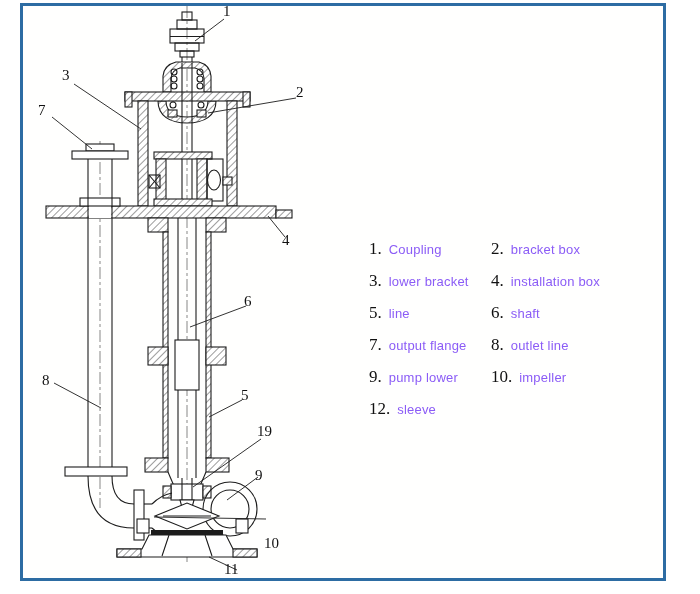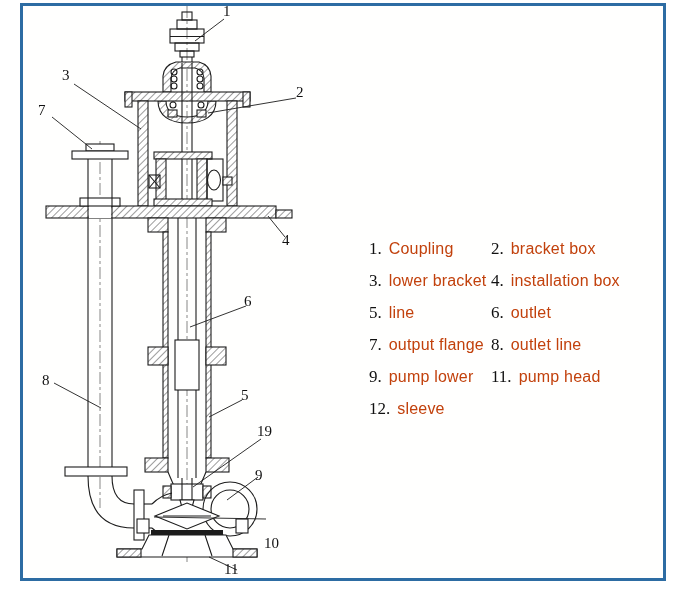--- a/index.html
+++ b/index.html
@@ -15,21 +15,21 @@
   .callout{
     position:absolute;font-family:"Liberation Serif",serif;
     font-size:15px;line-height:1;color:#111;
   }
   .legend{
     position:absolute;left:369px;top:239px;
     display:grid;grid-template-columns:122px auto;
   }
   .legend .item{height:32px;display:flex;align-items:baseline;gap:7px}
   .legend .num{font-family:"Liberation Serif",serif;font-size:17px;color:#111}
-  .legend .lbl{font-size:16px;color:#c2410c;letter-spacing:.2px}
+  .legend .lbl{font-size:13px;color:#8b5cf6;letter-spacing:.2px}
 </style>
 </head>
 <body>
 
 <div class="frame"></div>
 
 <svg class="diagram" viewBox="0 0 700 594">
   <defs>
     <pattern id="hch" patternUnits="userSpaceOnUse" width="5" height="5" patternTransform="rotate(45)">
       <rect width="5" height="5" fill="#ffffff"></rect>
@@ -213,35 +213,35 @@
   <div class="item">
       <span class="num">4.</span>
       <span class="lbl">installation box</span>
     </div>
   <div class="item">
       <span class="num">5.</span>
       <span class="lbl">line</span>
     </div>
   <div class="item">
       <span class="num">6.</span>
-      <span class="lbl">outlet</span>
+      <span class="lbl">shaft</span>
     </div>
   <div class="item">
       <span class="num">7.</span>
       <span class="lbl">output flange</span>
     </div>
   <div class="item">
       <span class="num">8.</span>
       <span class="lbl">outlet line</span>
     </div>
   <div class="item">
       <span class="num">9.</span>
       <span class="lbl">pump lower</span>
     </div>
   <div class="item">
-      <span class="num">11.</span>
-      <span class="lbl">pump head</span>
+      <span class="num">10.</span>
+      <span class="lbl">impeller</span>
     </div>
   <div class="item">
       <span class="num">12.</span>
       <span class="lbl">sleeve</span>
     </div>
 </div>
 
 </body></html>

